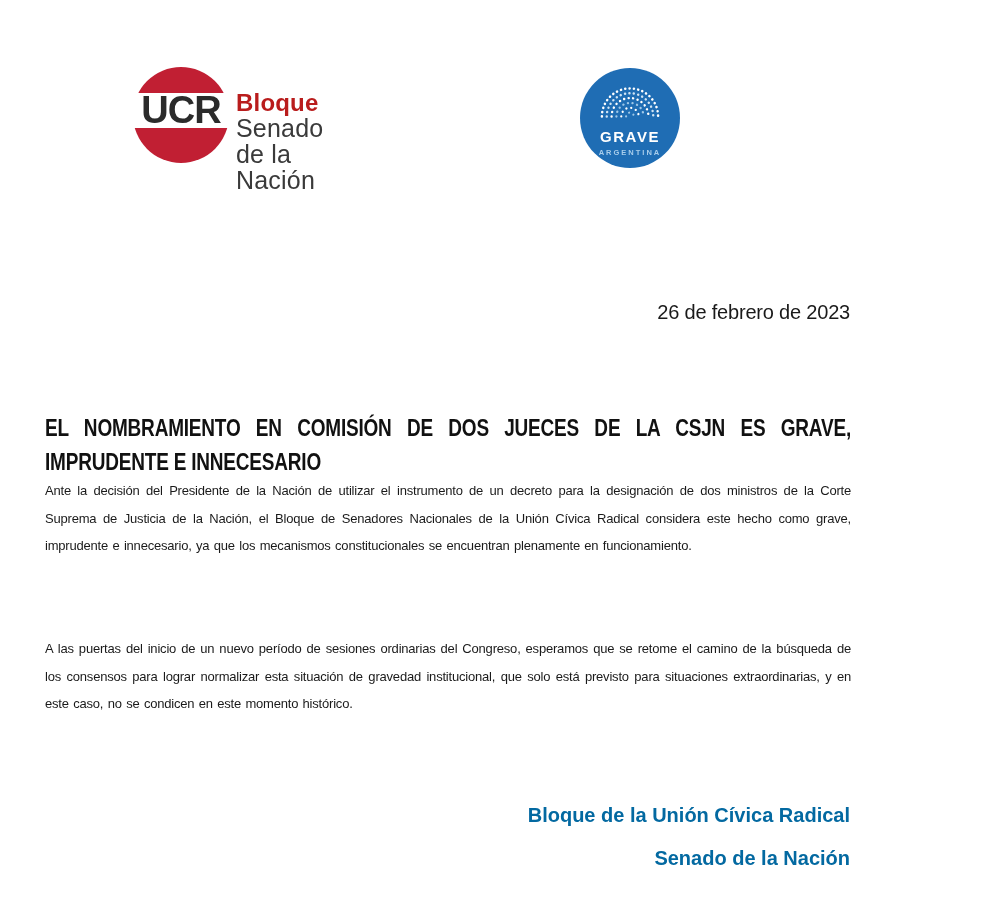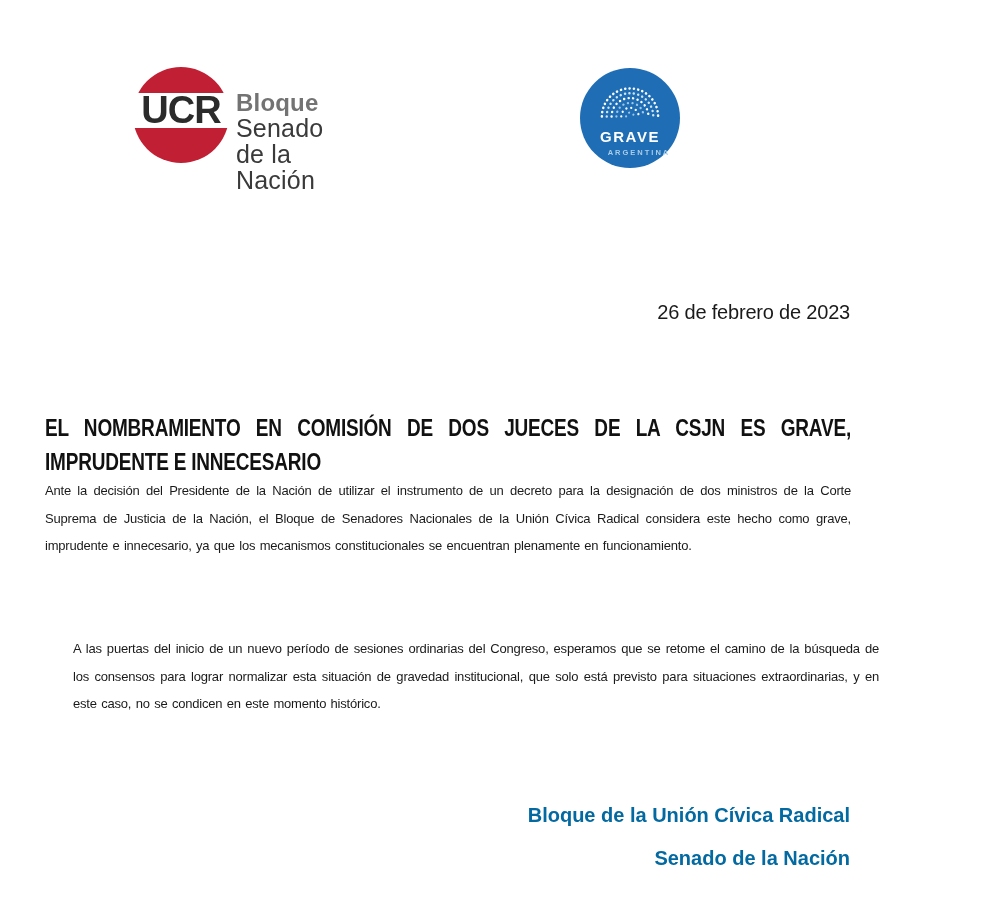--- a/index.html
+++ b/index.html
@@ -28,41 +28,41 @@
   }
   .ucr-acronym {
     position: absolute; left: -2px; top: 23px; width: 100px;
     text-align: center;
     font-size: 38px; line-height: 40px; font-weight: bold;
     letter-spacing: -1px; color: #2b2b2b;
   }
   .ucr-text { position: absolute; left: 236px; top: 90px; }
   .ucr-line1 {
     font-size: 24px; line-height: 25px; font-weight: bold;
-    color: #737373; letter-spacing: 0.2px;
+    color: #b91c1c; letter-spacing: 0.2px;
   }
   .ucr-line2 {
     font-size: 25px; line-height: 26px; font-weight: normal;
     color: #3a3a3a; letter-spacing: 0.2px;
   }
 
   
   .senate-circle {
     position: absolute; left: 580px; top: 68px;
     width: 100px; height: 100px; border-radius: 50%;
     background: #1f6db4;
   }
   .senate-dome { position: absolute; left: 19px; top: 14px; width: 62px; height: 36px; }
   .senate-name {
     position: absolute; top: 60px; left: 0; width: 100%;
     text-align: center; color: #ffffff;
     font-size: 15px; font-weight: bold; letter-spacing: 1.6px;
   }
   .senate-country {
-    position: absolute; top: 80px; left: 9px; width: 100%;
+    position: absolute; top: 80px; left: 0; width: 100%;
     text-align: center; color: #a8cdeb;
     font-size: 7.5px; font-weight: bold; letter-spacing: 2px;
   }
 
   
   .doc-date {
     position: absolute; top: 301px; left: 44px; width: 806px;
     text-align: right; font-size: 20px; letter-spacing: -0.2px;
   }
   .doc-title {
@@ -72,21 +72,21 @@
     transform: scaleY(1.28); transform-origin: 0 0;
     color: #111111;
   }
   .doc-par {
     position: absolute; left: 45px; width: 806px;
     font-size: 13px; line-height: 27.5px;
     text-align: justify; letter-spacing: -0.2px; word-spacing: 1px;
     color: #1a1a1a; margin: 0;
   }
   .par-1 { top: 477px; }
-  .par-2 { top: 635px; margin-left: 28px; }
+  .par-2 { top: 635px; }
 
   .signature-block {
     position: absolute; top: 803px; left: 44px; width: 806px;
     text-align: right; font-weight: bold; font-size: 20px;
     color: #0369a1;
   }
   .sig-line-1 { margin-bottom: 18px; line-height: 25px; }
   .sig-line-2 { line-height: 25px; }
 </style>
 </head>

